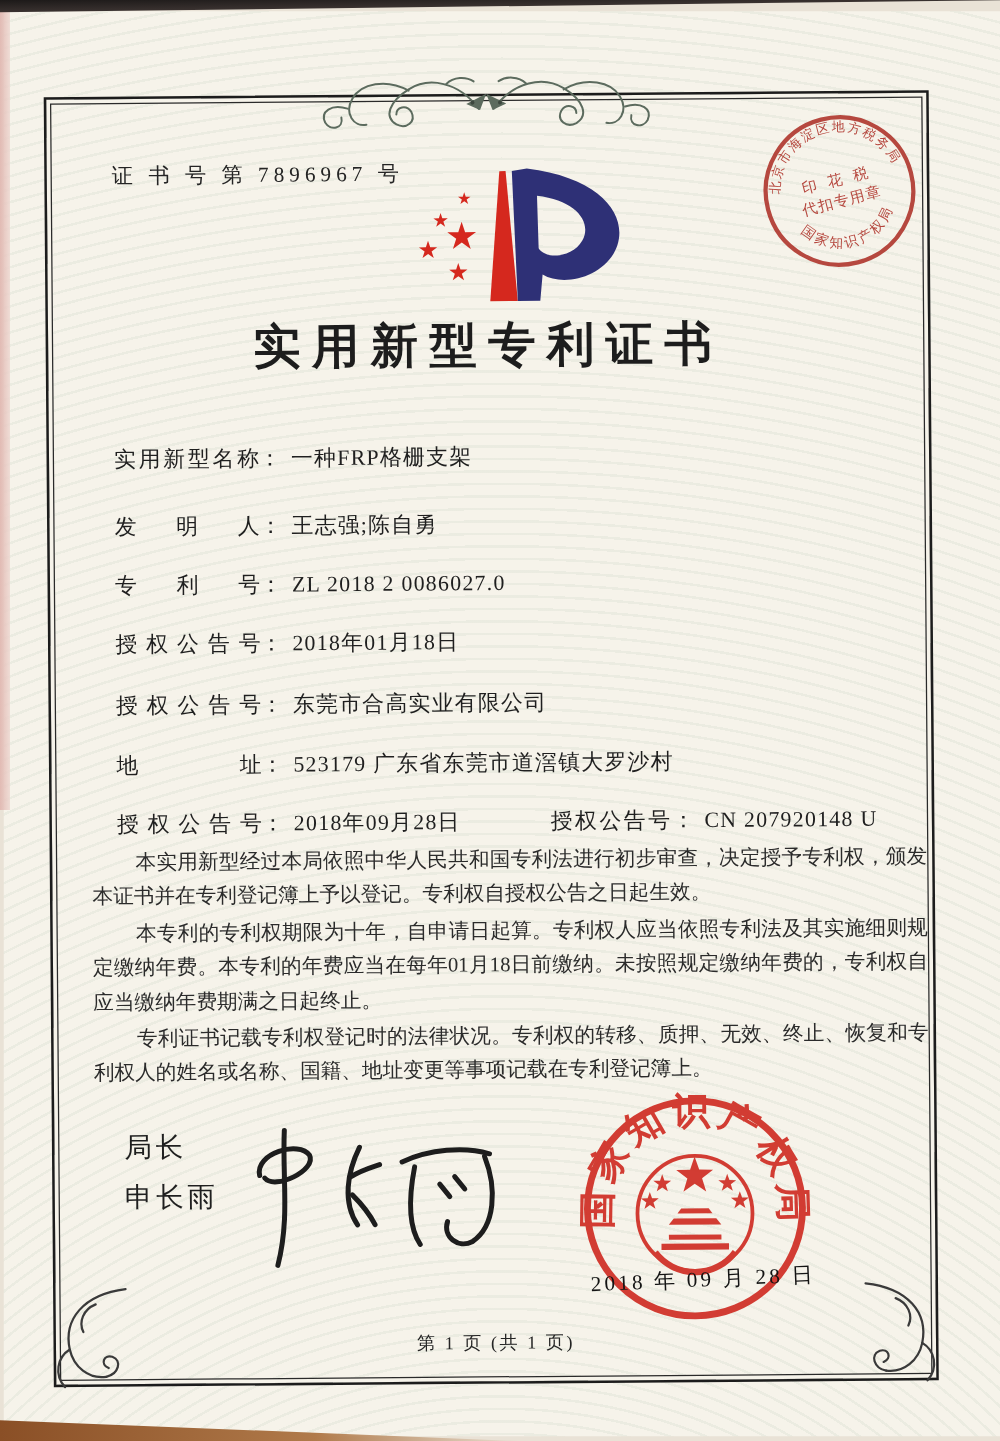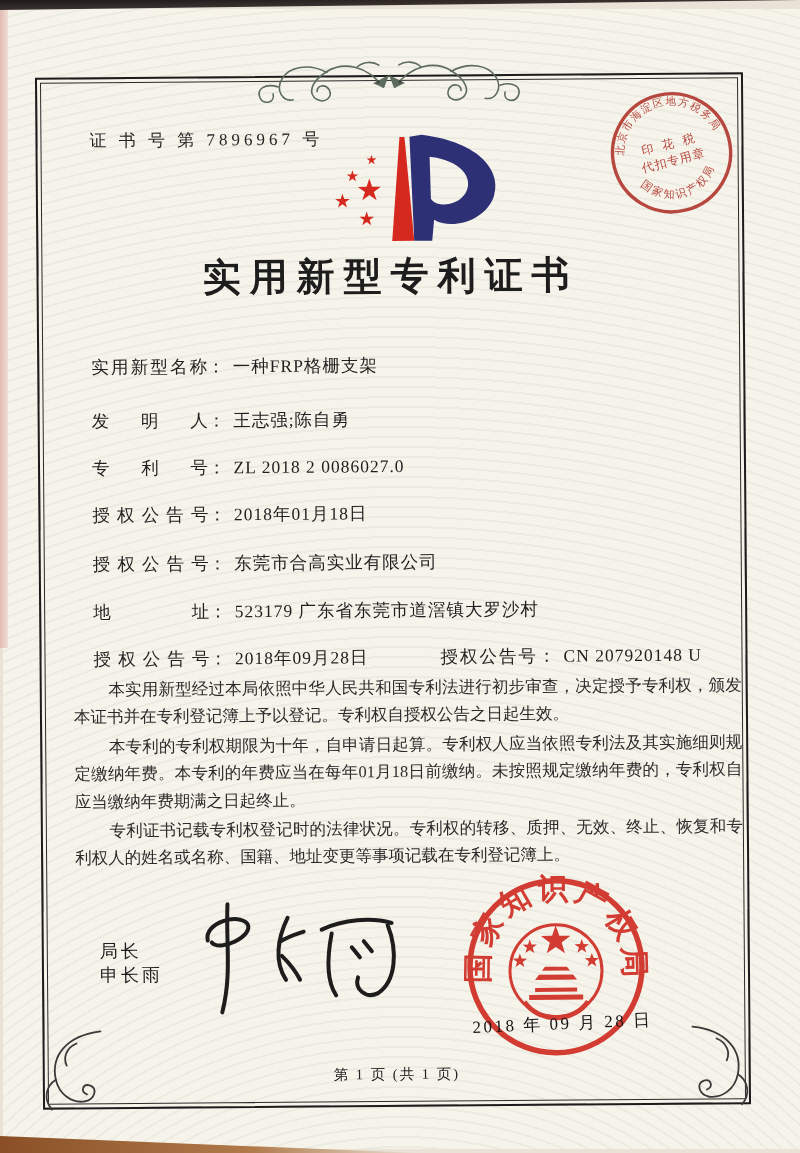--- a/index.html
+++ b/index.html
@@ -38,22 +38,22 @@
     font-size:38px;font-weight:bold;letter-spacing:9px;color:#1d1d1d;}
   .field-row{position:absolute;left:52px;font-size:17.5px;color:#1f1f1f;white-space:nowrap;}
   .flabel{display:inline-block;width:116px;text-align:justify;text-align-last:justify;}
   .fcolon{display:inline-block;margin-right:8px;}
   .fvalue{letter-spacing:1px;}
   .grant-no-pair{position:absolute;left:347px;top:0;}
   .grant-no-pair .flabel{width:auto;letter-spacing:2px;font-family:Liberation Mono, monospace;}
   .body-text{position:absolute;left:32px;top:597px;width:668px;font-size:16.5px;
     line-height:1.66;color:#2b2b2b;text-align:justify;}
   .body-text p{margin:0 0 2px 0;text-indent:2.1em;}
-  .officer{position:absolute;left:56px;top:860px;font-size:18px;letter-spacing:3px;color:#1f1f1f;}
-  .officer .o-name{margin-top:0;}
+  .officer{position:absolute;left:56px;top:824px;font-size:22px;letter-spacing:3px;color:#1f1f1f;}
+  .officer .o-name{margin-top:10px;}
   .signature{position:absolute;left:148px;top:812px;}
   .seal{position:absolute;left:416px;top:795px;}
   .seal-date{position:absolute;left:428px;top:935px;width:260px;font-size:17px;
     letter-spacing:2.5px;color:#141414;transform:rotate(-2deg);}
   .footer{position:absolute;left:0;top:988px;width:100%;text-align:center;font-size:14.5px;letter-spacing:2px;color:#242424;}
   .tax-stamp{position:absolute;left:568px;top:12px;transform:rotate(-14deg);opacity:.92;}
   .dragon{position:absolute;top:-20px;}
   .dragon.left{left:210px;}
   .dragon.right{left:352px;transform:scaleX(-1);}
   .flourish{position:absolute;bottom:-10px;}

